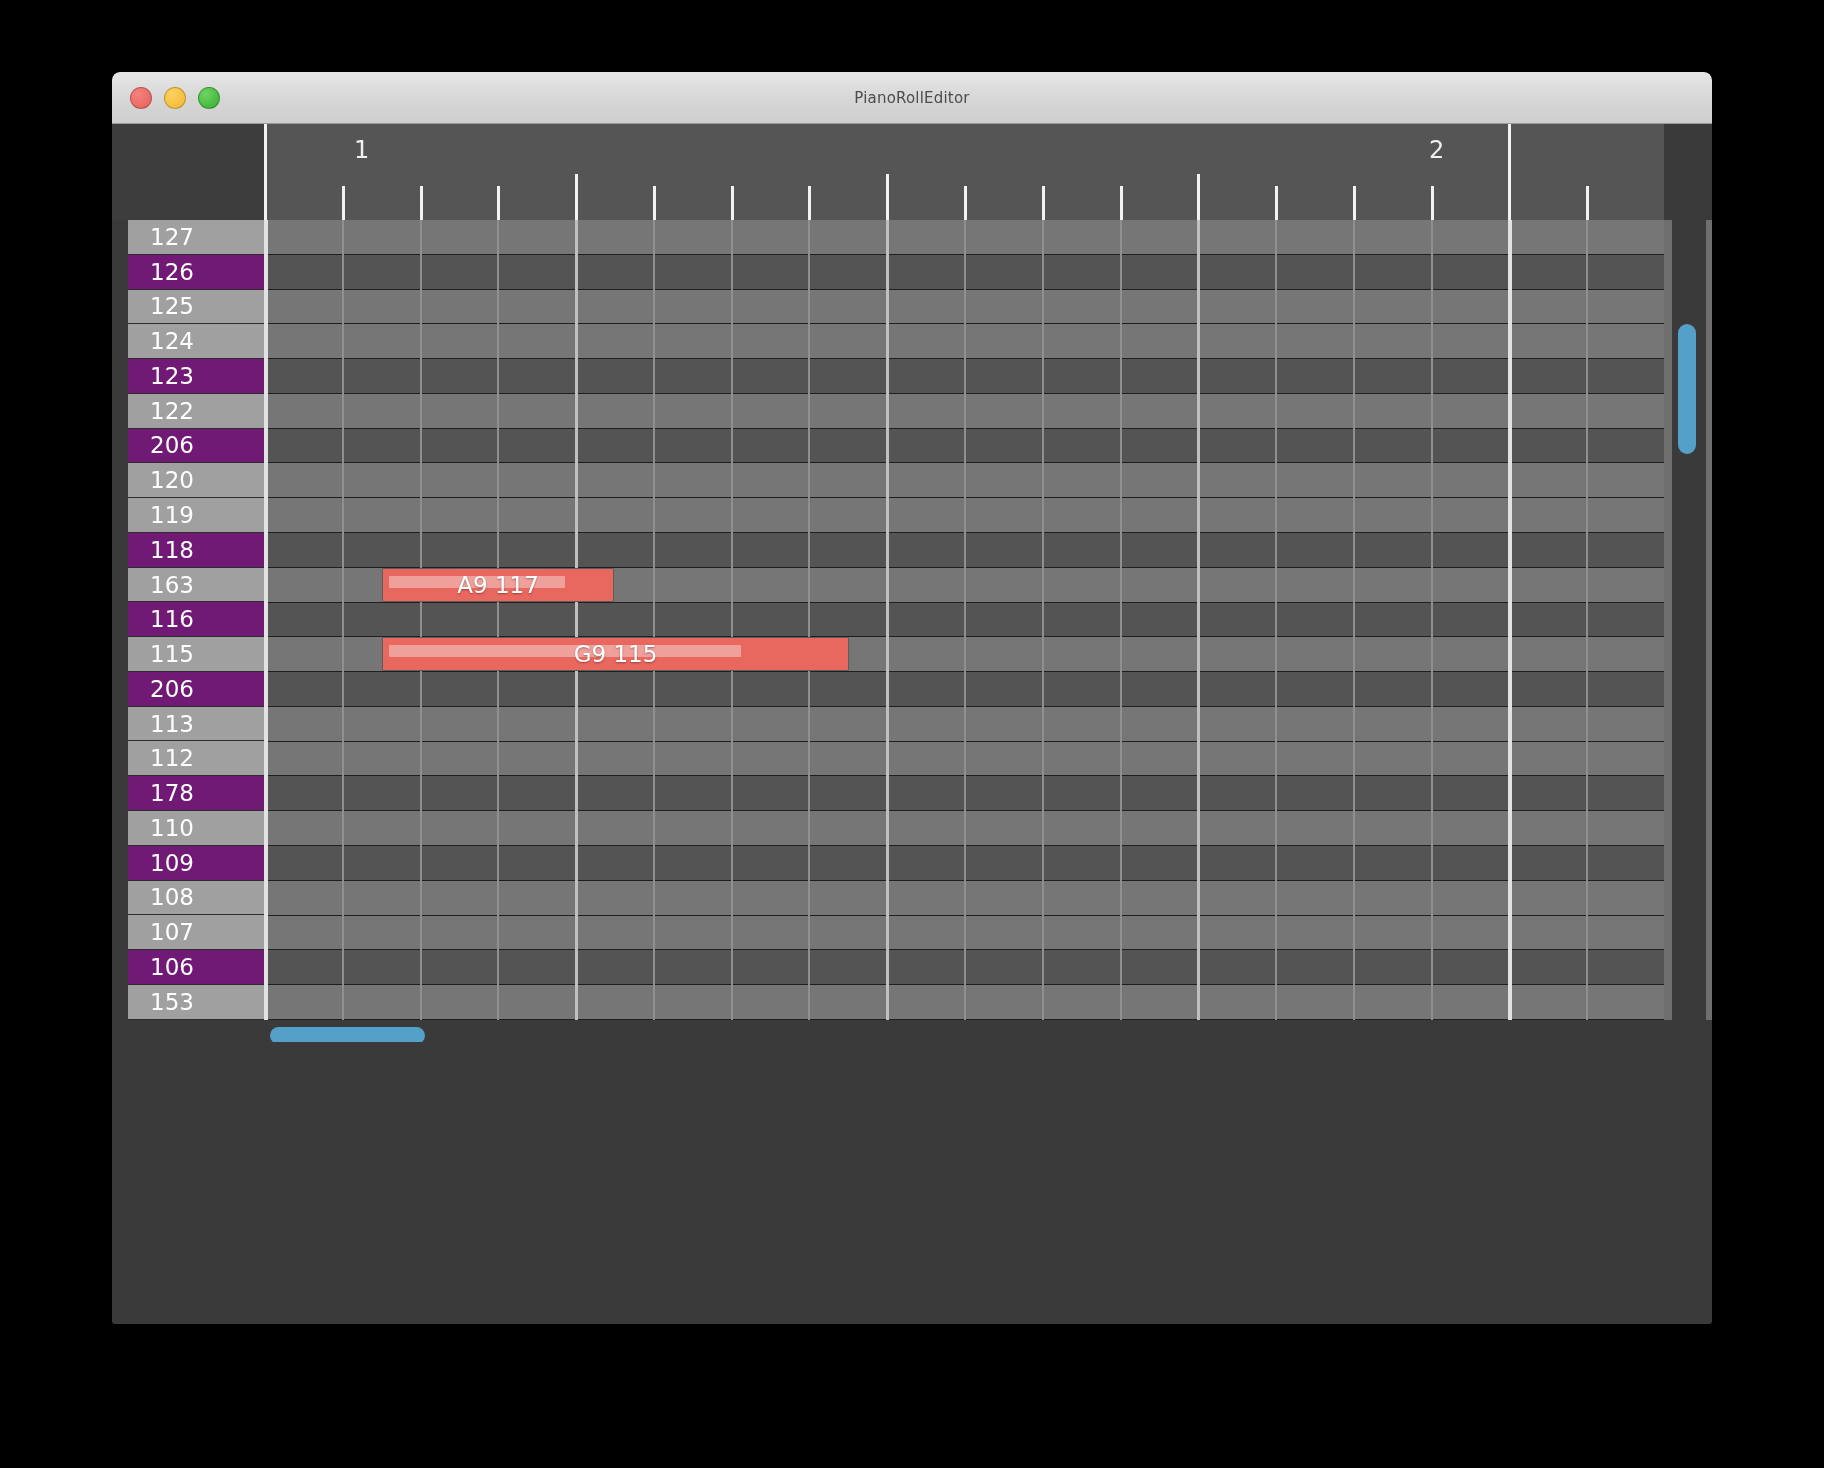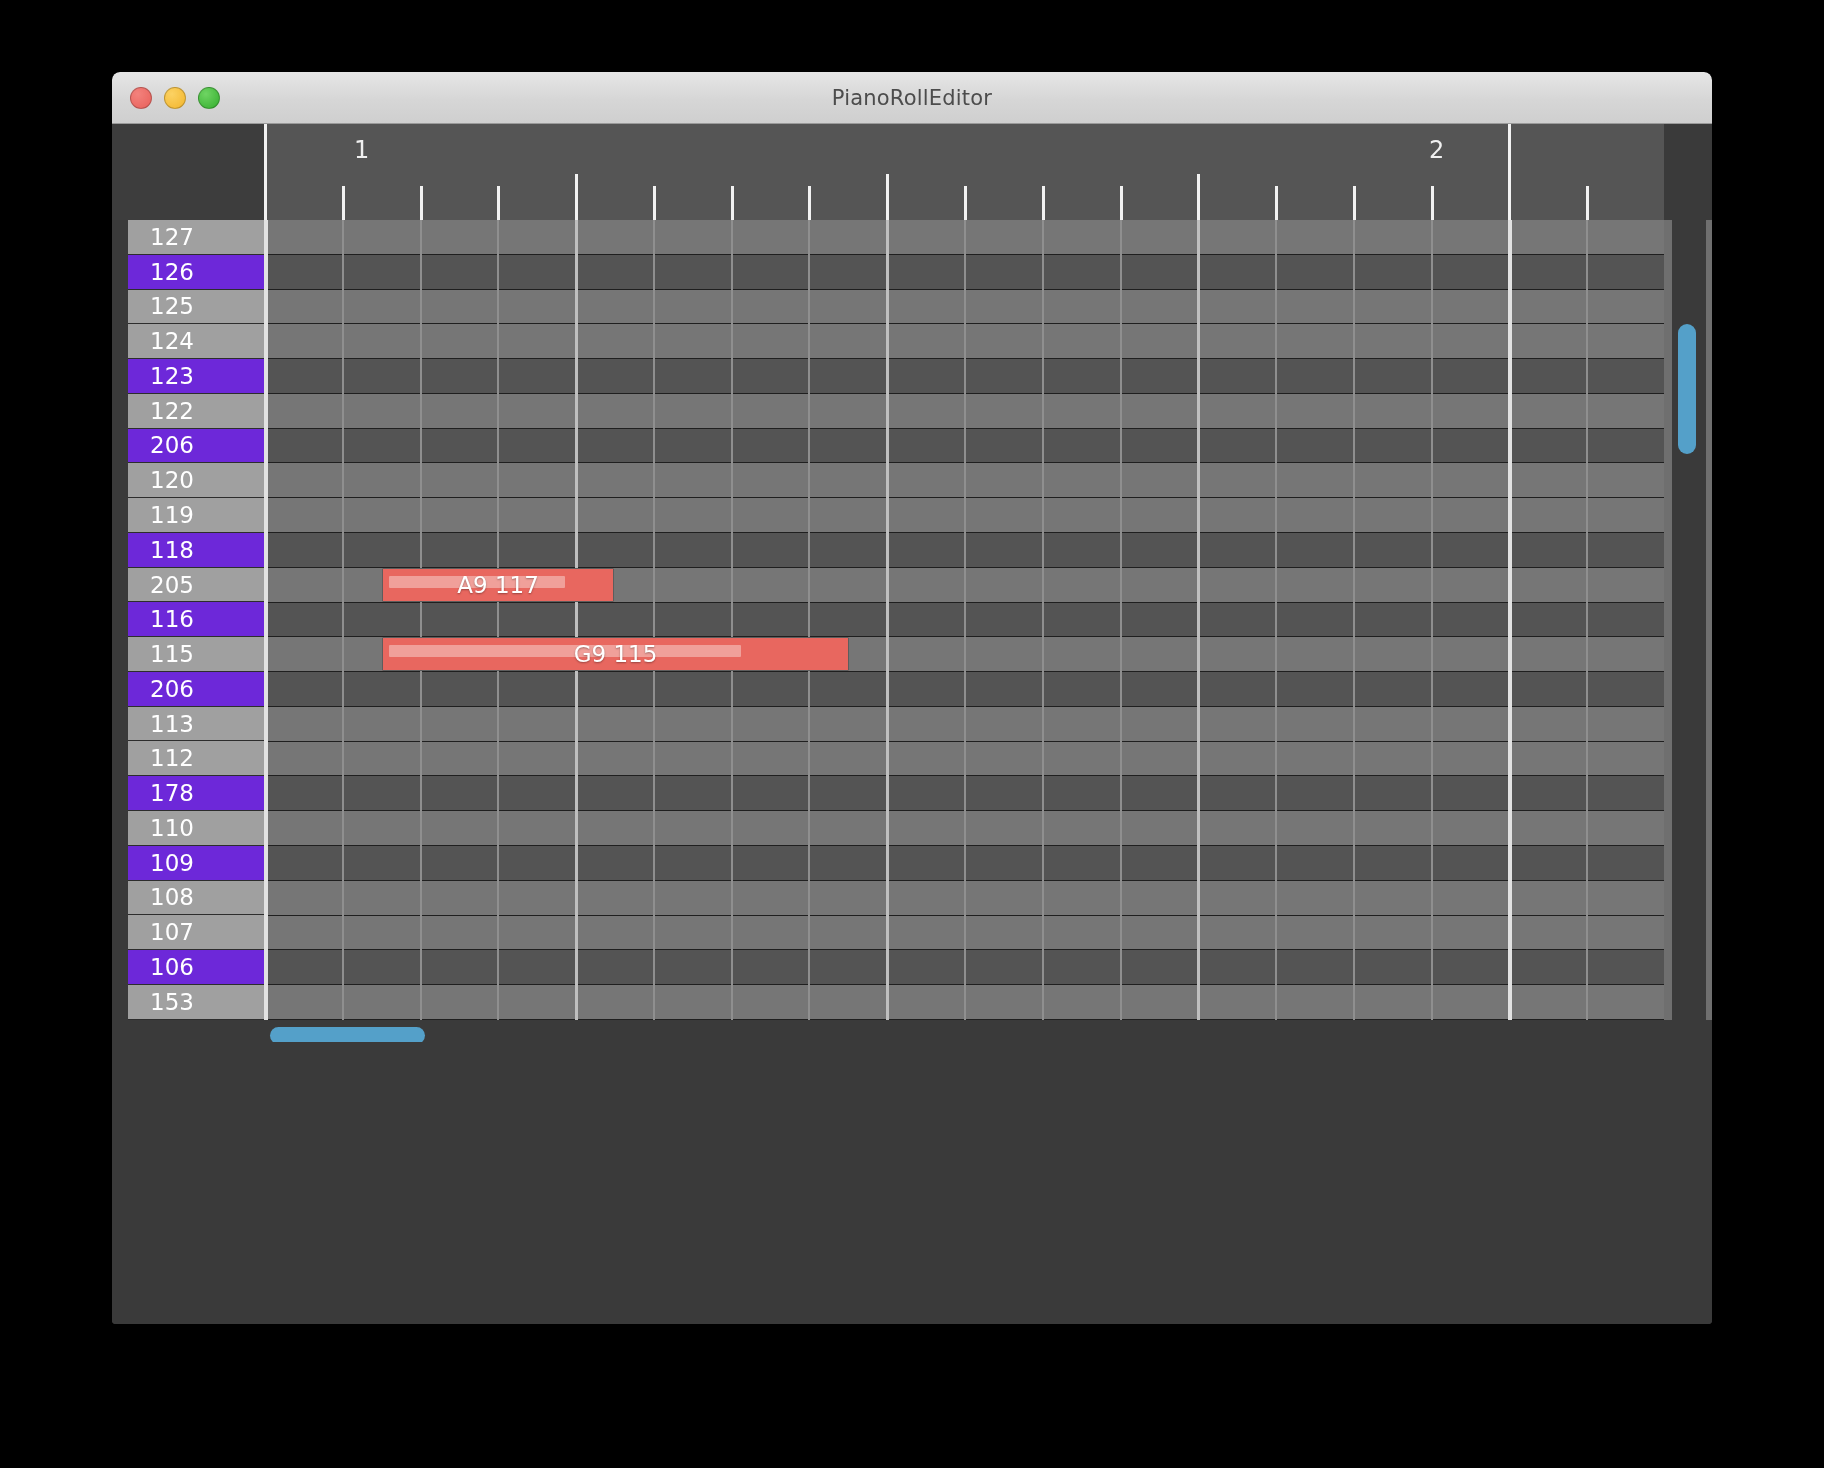--- a/index.html
+++ b/index.html
@@ -44,21 +44,21 @@
     width: 22px; height: 22px; border-radius: 50%;
     border: 0.5px solid rgba(0,0,0,0.22);
   }
   .dot.close  { background: radial-gradient(circle at 34% 30%, #f3827d, #e8605a); }
   .dot.min    { background: radial-gradient(circle at 34% 30%, #fcd263, #f2b52c); }
   .dot.max    { background: radial-gradient(circle at 34% 30%, #6fd463, #33ae2d); }
   #window-title {
     position: absolute;
     left: 0; right: 0; top: 0; bottom: 0;
     display: flex; align-items: center; justify-content: center;
-    font-size: 21px;
+    font-size: 15px;
     color: #4c4c4c;
     letter-spacing: .2px;
   }
 
   
   #editor {
     position: relative;
     height: 1200px;
     background: #3a3a3a;
   }
@@ -114,21 +114,21 @@
     position: relative;
     height: 34.78px;
     border-bottom: 1px solid #2d2d2d;
     display: flex;
     align-items: center;
     padding-left: 22px;
     color: #ffffff;
     font-size: 23px;
   }
   .key.white { background: #a0a0a0; }
-  .key.black { background: #6d28d9; text-align: right; }
+  .key.black { background: #701a75; text-align: right; }
 
   
   #grid {
     position: absolute;
     left: 152px; top: 96px;
     width: 1664px; height: 800px;
     overflow: hidden;
     background: #6f6f6f;
   }
   .row {
@@ -279,21 +279,21 @@
           <div class="key white">
             <span>120</span>
           </div>
           <div class="key white">
             <span>119</span>
           </div>
           <div class="key black">
             <span>118</span>
           </div>
           <div class="key white">
-            <span>205</span>
+            <span>163</span>
           </div>
           <div class="key black">
             <span>116</span>
           </div>
           <div class="key white">
             <span>115</span>
           </div>
           <div class="key black">
             <span>206</span>
           </div>

